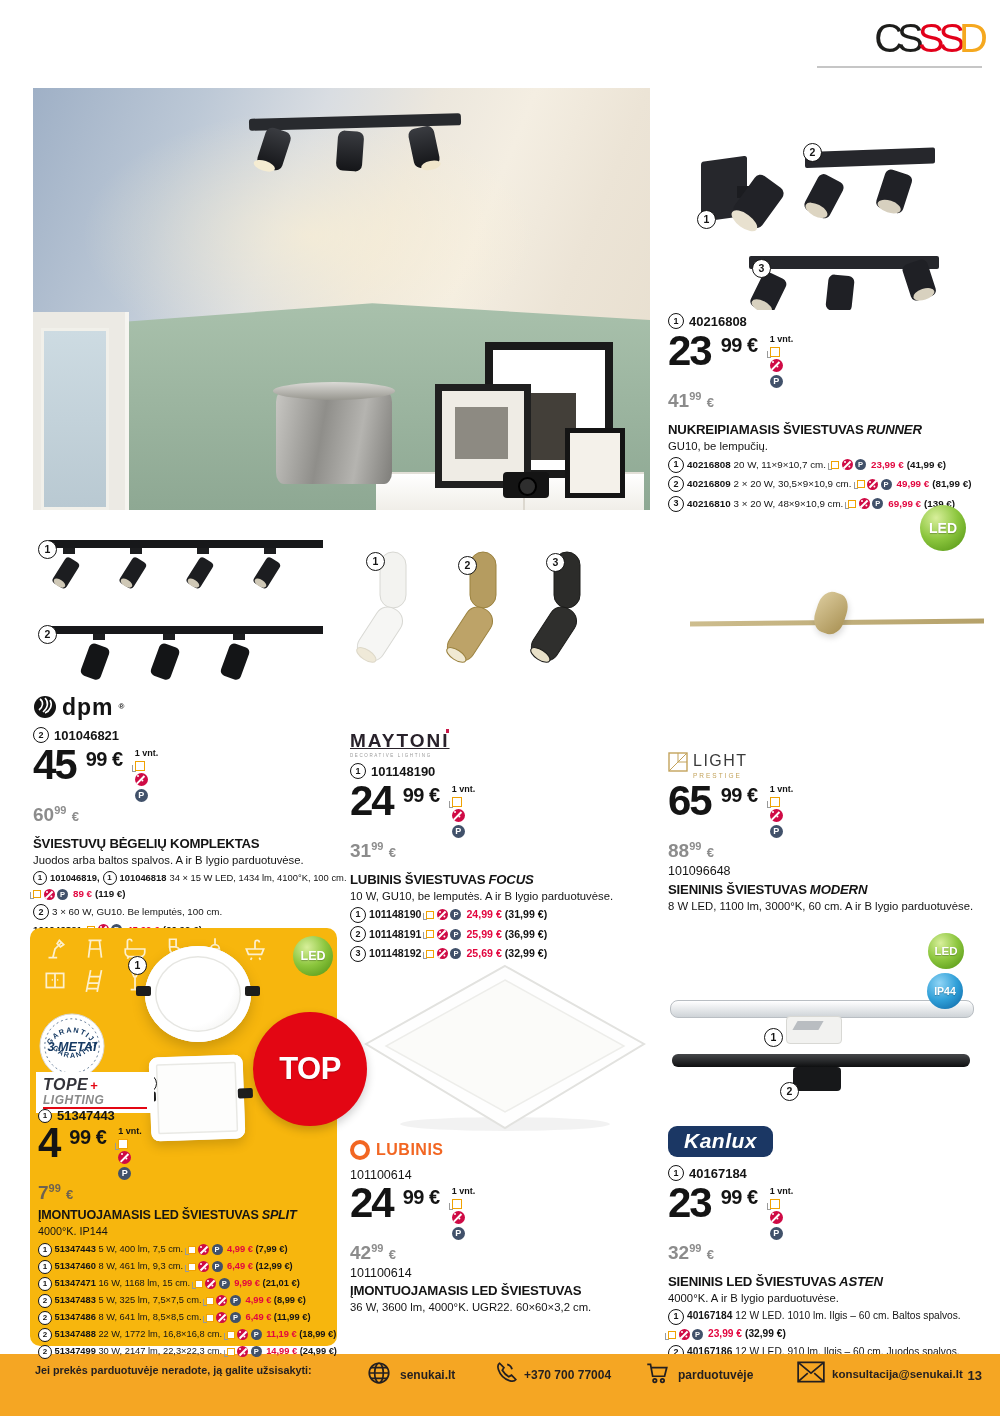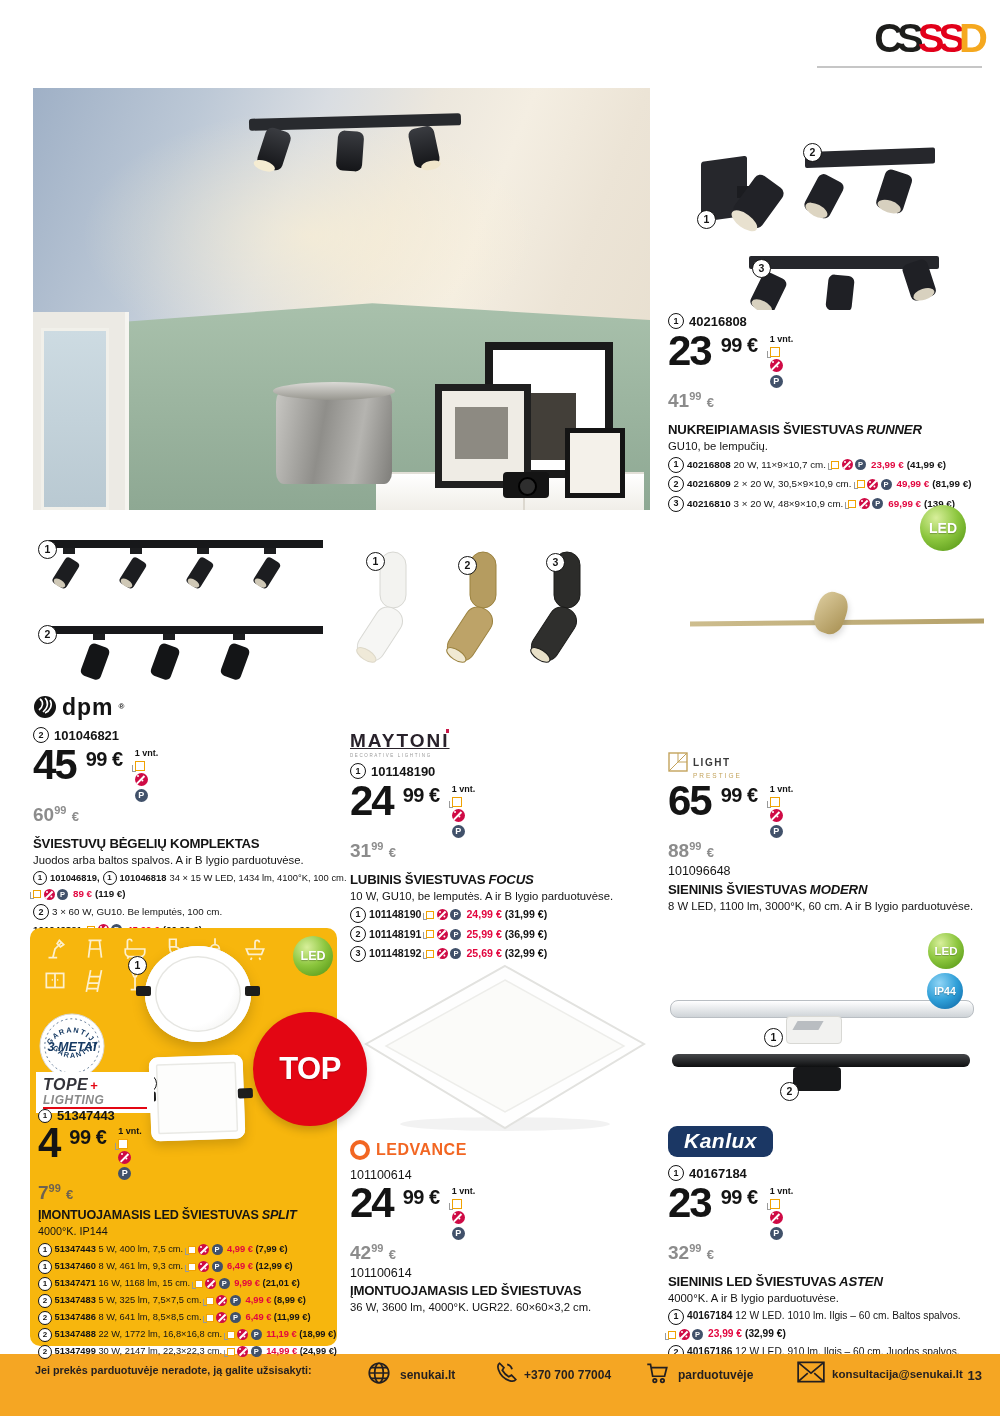--- a/index.html
+++ b/index.html
@@ -1,19 +1,19 @@
 <!DOCTYPE html>
 <html><head>
 <meta charset="utf-8">
 <style>
   html,body{margin:0;padding:0;background:#ffffff;}
   .page{position:relative;width:1000px;height:1416px;background:#fff;overflow:hidden;
         font-family:"Liberation Sans",sans-serif;color:#141414;}
   
-  .logo{position:absolute;top:18px;right:18px;font-weight:700;font-size:40px;letter-spacing:-6px;line-height:1;}
+  .logo{position:absolute;top:18px;right:18px;font-weight:400;font-size:40px;letter-spacing:-6px;line-height:1;}
   .logo .L0,.logo .L1{color:#1d1d1b}.logo .L2,.logo .L3{color:#e2001a}.logo .L4{color:#f5a81f}
   .hdr-line{position:absolute;top:66px;right:18px;width:165px;height:2px;background:#c6c6c6;}
   
   .photo{position:absolute;left:33px;top:88px;width:617px;height:422px;overflow:hidden;background:#dfe3e6;}
   .ph-ceiling{position:absolute;inset:0;background:linear-gradient(112deg,#9fb0c6 0%,#bcc8d6 22%,#d9dde2 38%,#ece7dd 52%,#f4eee2 64%,#ece4d6 78%,#e6ddcd 100%);}
   .ph-warm{position:absolute;left:8%;top:5%;width:74%;height:60%;background:radial-gradient(closest-side,rgba(255,242,210,.6),rgba(255,242,210,0));}
   .ph-wall{position:absolute;left:0;right:0;bottom:0;height:50%;background:linear-gradient(180deg,#a9c1ac,#8ea893);clip-path:polygon(0 14%,55% 2%,100% 10%,100% 100%,0 100%);}
   .ph-door{position:absolute;left:-6px;bottom:0;width:98px;height:198px;background:#eceae4;border-right:4px solid #f6f5f0;}
   .ph-mirror{position:absolute;left:14px;top:16px;right:16px;bottom:0;background:linear-gradient(#cddbe2,#b9c9d2);border:3px solid #f1f0ea;}
   .ph-dresser{position:absolute;right:6px;bottom:0;width:268px;height:36px;background:linear-gradient(#ffffff,#f0eee8);border-top:2px solid #e2dfd7;}
@@ -67,21 +67,21 @@
   .ic-no::after{content:"";position:absolute;width:2px;height:2px;border-radius:50%;background:#fff;top:2px;left:2.3px;box-shadow:4.4px 4.6px 0 #fff;}
   .ic-p{width:11px;height:11px;border-radius:50%;background:#41516a;color:#fff;font-size:7.5px;font-weight:800;display:inline-flex;align-items:center;justify-content:center;line-height:1;}
   
   .philips-logo{color:#2472b8;font-weight:900;font-size:26px;letter-spacing:0.5px;line-height:1;}
   .dpm-logo{display:flex;align-items:center;gap:5px;font-weight:800;font-size:23px;letter-spacing:1px;line-height:1;}
   .dpm-logo sup{font-size:8px;}
   .may-logo{position:relative;display:inline-block;font-weight:900;font-size:19px;letter-spacing:2px;color:#29222b;line-height:1;text-decoration:underline;}
   .may-logo::after{content:"";position:absolute;right:0.5px;top:-2px;width:3.5px;height:3.5px;background:#c9184a;}
   .may-sub{font-size:4.5px;color:#9a9a9a;letter-spacing:1.6px;margin-top:2px;}
   .lp-logo{display:flex;align-items:flex-start;gap:5px;}
-  .lp-top{font-size:10px;font-weight:700;letter-spacing:1.5px;color:#3a3a3a;line-height:1;}
+  .lp-top{font-size:16px;font-weight:400;letter-spacing:1.5px;color:#3a3a3a;line-height:1;}
   .lp-sub{font-size:6.5px;color:#c3a35c;letter-spacing:2px;margin-top:2px;}
   .ledv-logo{display:flex;align-items:center;gap:6px;}
   .ledv-ring{width:12px;height:12px;border:4px solid #f26622;border-radius:50%;}
   .ledv-txt{color:#f26622;font-weight:900;font-size:16px;letter-spacing:0.5px;}
   .kanlux-logo{display:inline-block;background:#1b3764;color:#fff;border-radius:9px;padding:4px 16px 6px;
                font-size:21px;font-weight:800;font-style:italic;letter-spacing:0.5px;line-height:1;}
   
   .badge{position:absolute;border-radius:50%;display:flex;align-items:center;justify-content:center;
          color:#fff;font-weight:700;text-shadow:0 1px 1px rgba(0,0,0,.25);z-index:7;}
   .badge.led{background:radial-gradient(circle at 35% 28%,#d8ef9b,#8cc63e 48%,#5f9f1d 85%);}
@@ -658,21 +658,21 @@
 
   <svg class="art" style="left:362px;top:962px;" width="286" height="172" viewBox="0 0 286 172">
     <ellipse cx="143" cy="162" rx="105" ry="7" fill="rgba(0,0,0,0.05)"></ellipse>
     <polygon points="143,4 282,82 143,166 4,82" fill="#fefefe" stroke="#e2e2df" stroke-width="2"></polygon>
     <polygon points="143,18 262,84 143,150 24,84" fill="#fbfbf9" stroke="#ededea" stroke-width="1.5"></polygon>
   </svg>
 
   <div class="col" style="left:350px;top:1140px;width:300px;">
     <div class="ledv-logo">
       <span class="ledv-ring"></span>
-      <span class="ledv-txt">LEDVANCE</span>
+      <span class="ledv-txt">LUBINIS</span>
     </div>
     <div class="codeline" style="margin-top:8px;">101100614</div>
     <div class="pb-top" style="margin-top:4px;">
       <span class="pb-int">24</span>
       <span class="pb-sup">99 €</span>
       <span class="pb-col">
         <span class="pb-unit">1 vnt.</span>
         <span class="ic-box"></span>
         <span class="ic-no"></span>
         <span class="ic-p">P</span>

